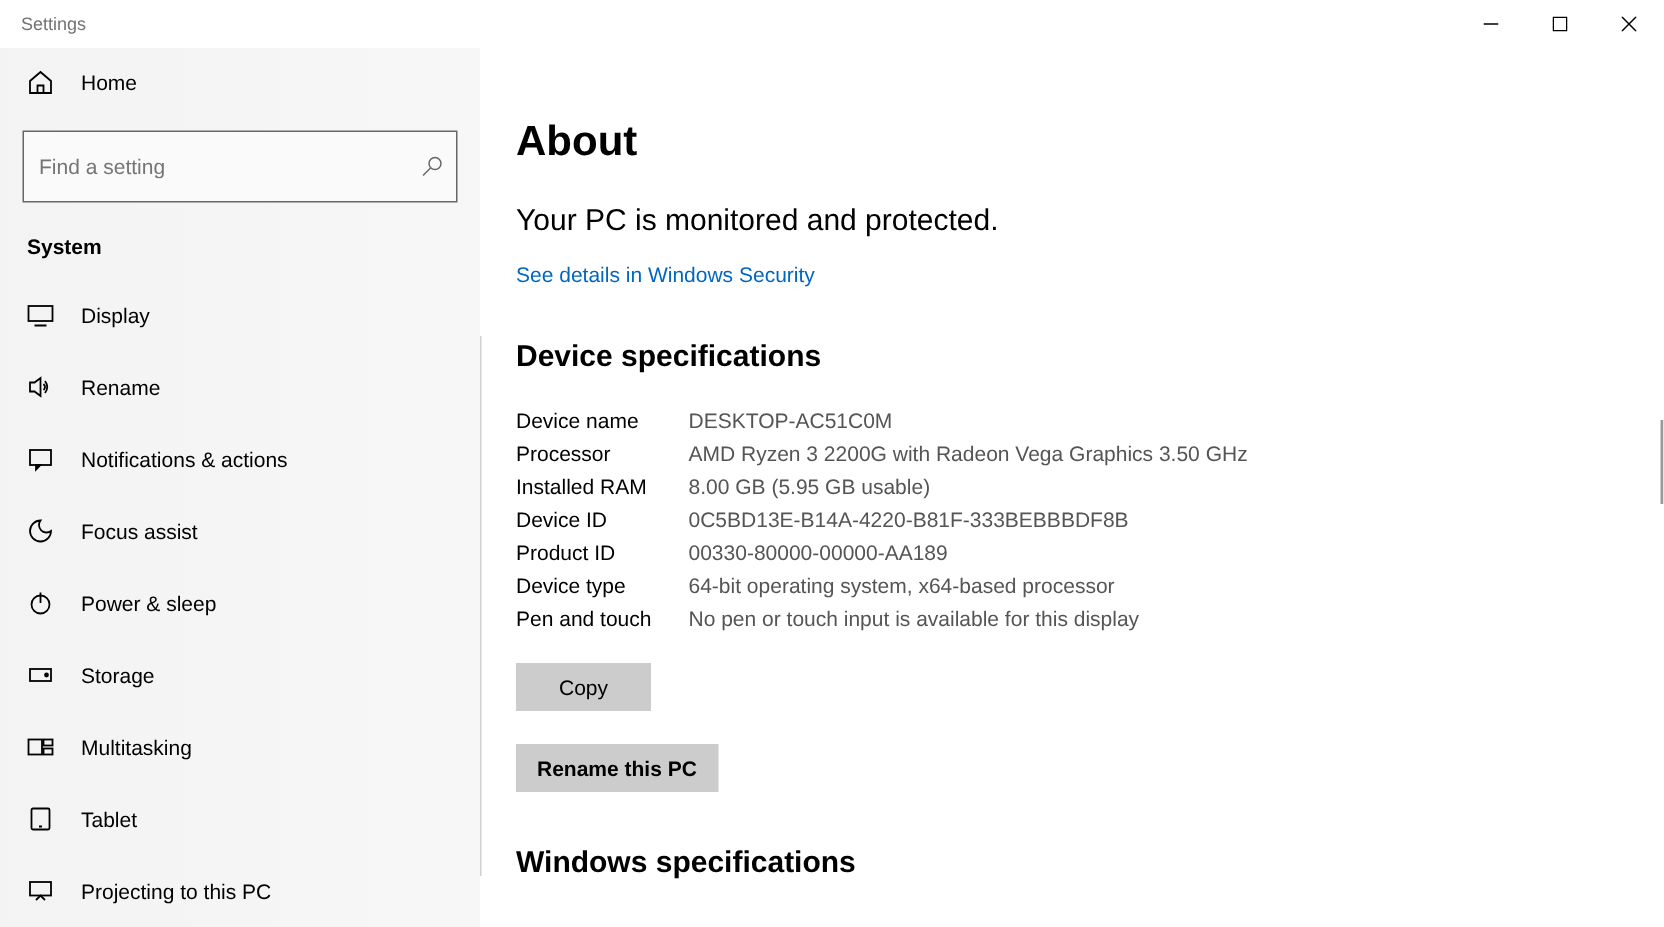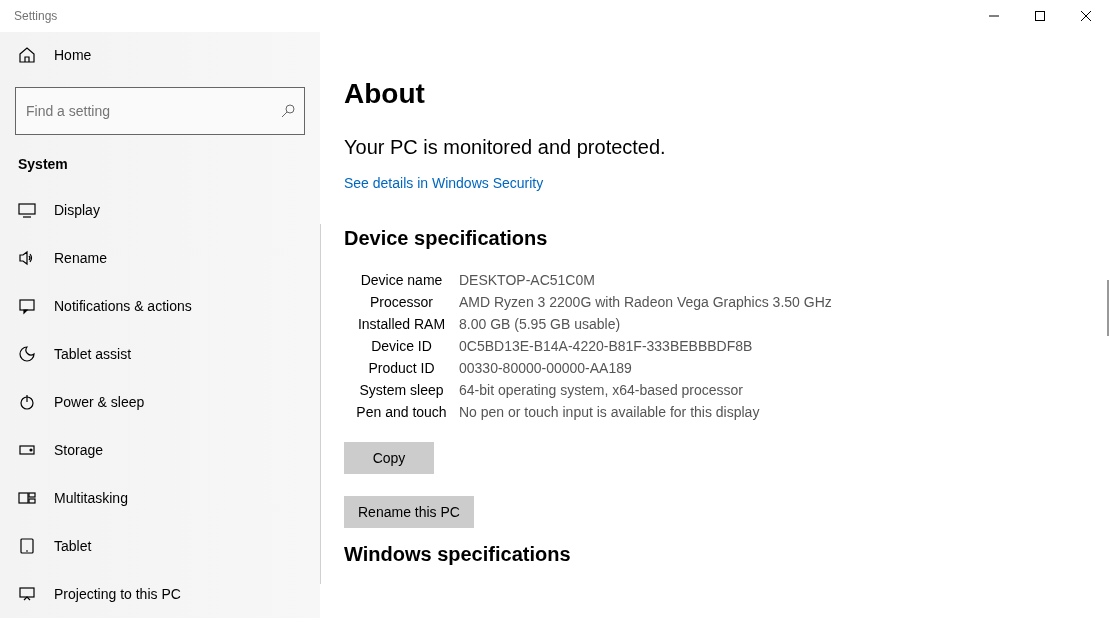--- a/index.html
+++ b/index.html
@@ -136,35 +136,35 @@
   }
   .spec-table {
     display: grid;
     grid-template-columns: 115px 1fr;
     row-gap: 6px;
     column-gap: 0;
     font-size: 14px;
     max-width: 530px;
     margin-bottom: 22px;
   }
-  .spec-label { color: #000; text-align: center; }
+  .spec-label { color: #000; }
   .spec-value { color: #555; }
   .btn {
     background: #ccc;
     border: none;
     padding: 0 14px;
     height: 32px;
     font-size: 14px;
     font-family: inherit;
     cursor: default;
     color: #000;
     min-width: 90px;
   }
   .btn-copy { margin-bottom: 22px; }
-  .btn-rename { margin-bottom: 15px; }
+  .btn-rename { margin-bottom: 36px; font-weight: bold; }
   .right-scroll {
     position: absolute;
     right: 0;
     top: 280px;
     width: 2px;
     height: 56px;
     background: #999;
   }
 </style>
 </head>
@@ -246,21 +246,21 @@
             </svg>
         </span>
         <span class="label">Notifications &amp; actions</span>
       </div>
       <div class="sidebar-item">
         <span class="icon">
           <svg width="18" height="18" viewBox="0 0 18 18" fill="none" stroke="currentColor" stroke-width="1.2">
               <path d="M9 2 A7 7 0 1 0 16 9 A5 5 0 0 1 9 2 Z"></path>
             </svg>
         </span>
-        <span class="label">Tablet assist</span>
+        <span class="label">Focus assist</span>
       </div>
       <div class="sidebar-item">
         <span class="icon">
           <svg width="18" height="18" viewBox="0 0 18 18" fill="none" stroke="currentColor" stroke-width="1.2">
               <circle cx="9" cy="10" r="6"></circle>
               <line x1="9" y1="2" x2="9" y2="9"></line>
             </svg>
         </span>
         <span class="label">Power &amp; sleep</span>
       </div>
@@ -322,21 +322,21 @@
 
       <div class="spec-label">Installed RAM</div>
       <div class="spec-value">8.00 GB (5.95 GB usable)</div>
 
       <div class="spec-label">Device ID</div>
       <div class="spec-value">0C5BD13E-B14A-4220-B81F-333BEBBBDF8B</div>
 
       <div class="spec-label">Product ID</div>
       <div class="spec-value">00330-80000-00000-AA189</div>
 
-      <div class="spec-label">System sleep</div>
+      <div class="spec-label">Device type</div>
       <div class="spec-value">64-bit operating system, x64-based processor</div>
 
       <div class="spec-label">Pen and touch</div>
       <div class="spec-value">No pen or touch input is available for this display</div>
     </div>
 
     <button class="btn btn-copy">Copy</button>
     <br>
     <button class="btn btn-rename" style="min-width:120px;">Rename this PC</button>
 

